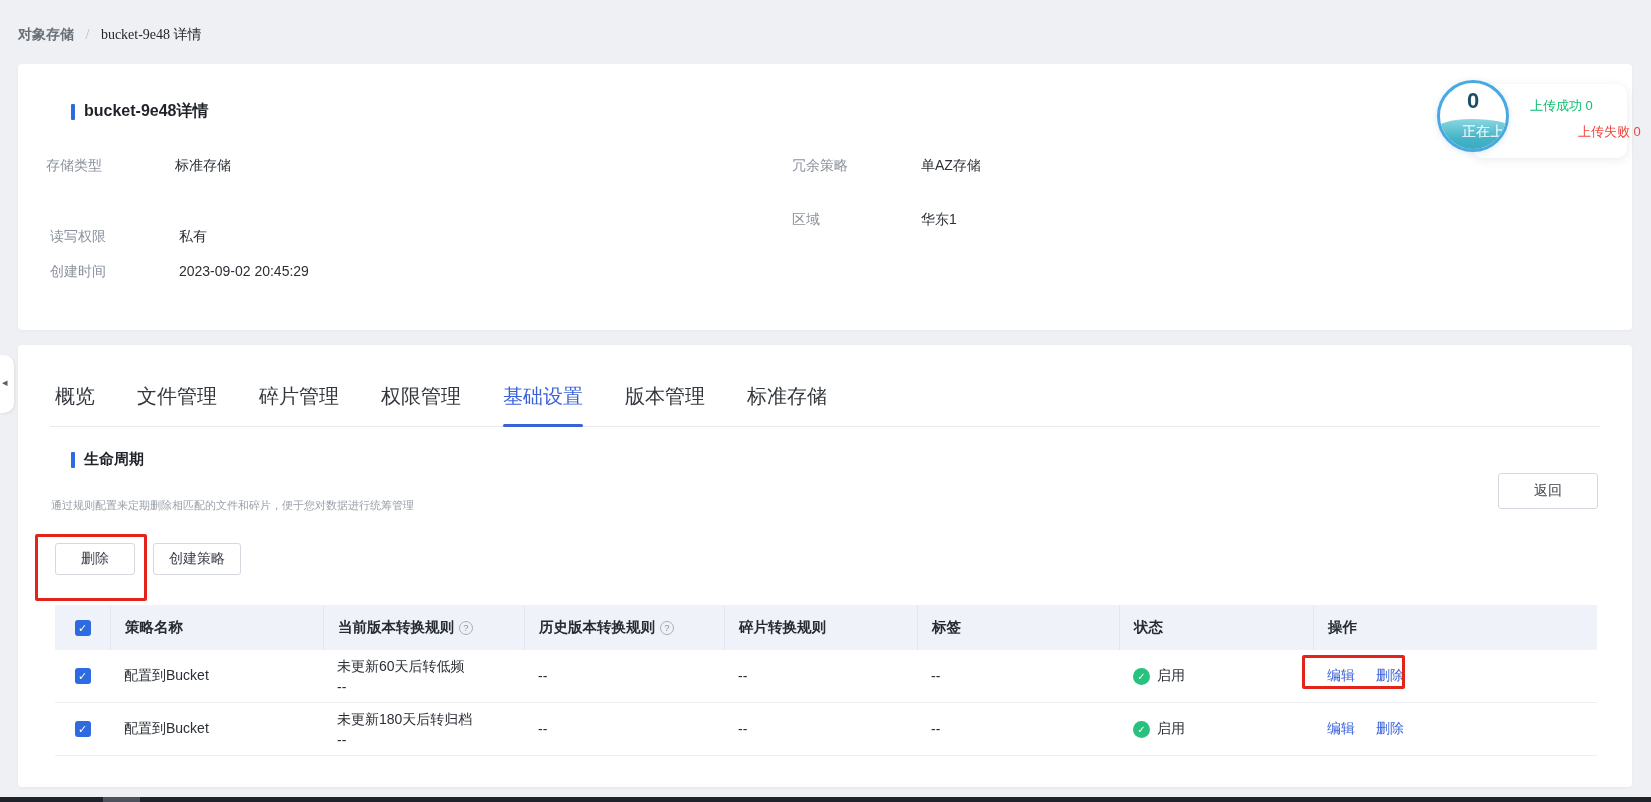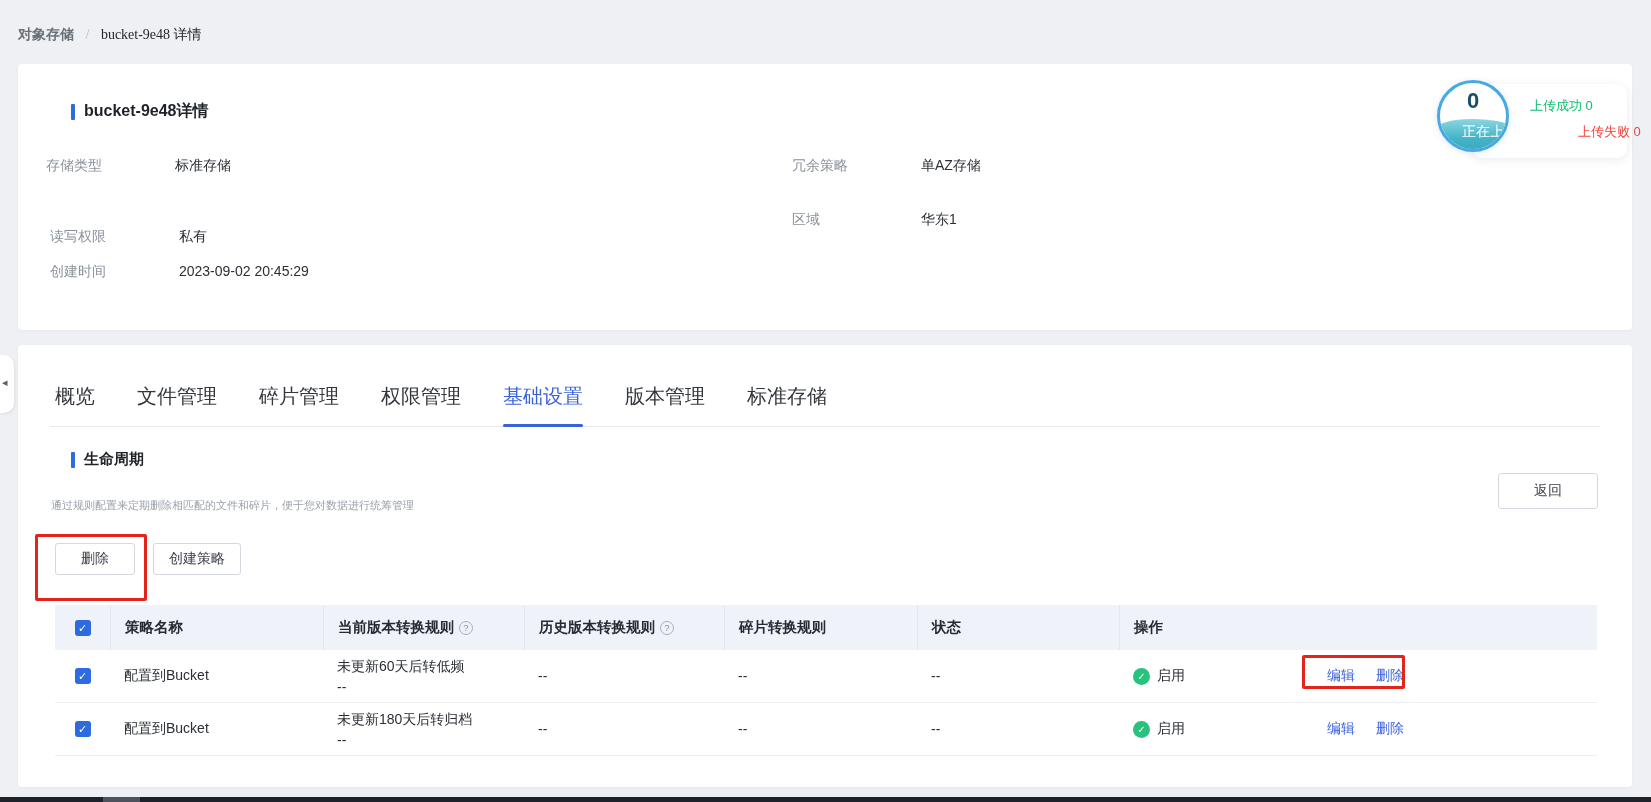--- a/index.html
+++ b/index.html
@@ -158,20 +158,21 @@
       <div class="cell">策略名称</div>
       <div class="cell">
         <span>当前版本转换规则</span>
         <span class="help">?</span>
       </div>
       <div class="cell">
         <span>历史版本转换规则</span>
         <span class="help">?</span>
       </div>
       <div class="cell">碎片转换规则</div>
+      <div class="cell">标签</div>
       <div class="cell">状态</div>
       <div class="cell">操作</div>
     </div>
 
     <div class="tr row">
       <div class="cell ck">
         <span class="cb">✓</span>
       </div>
       <div class="cell">配置到Bucket</div>
       <div class="cell two-line">

